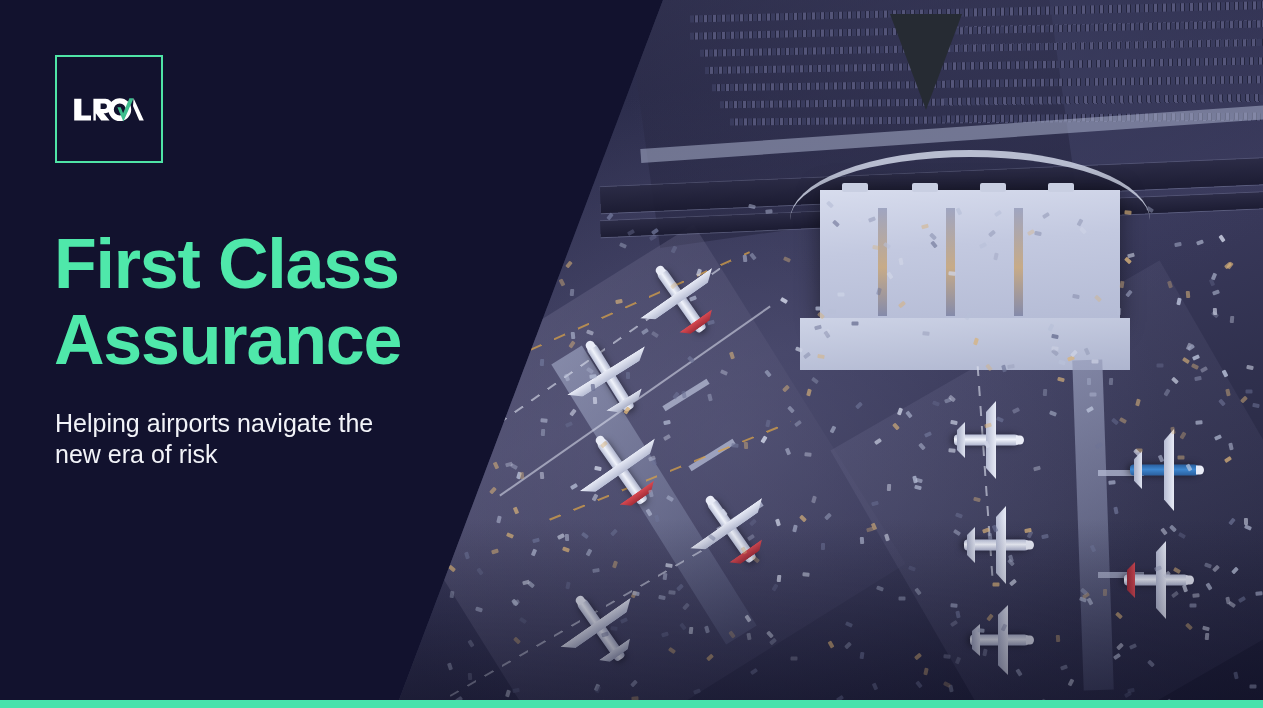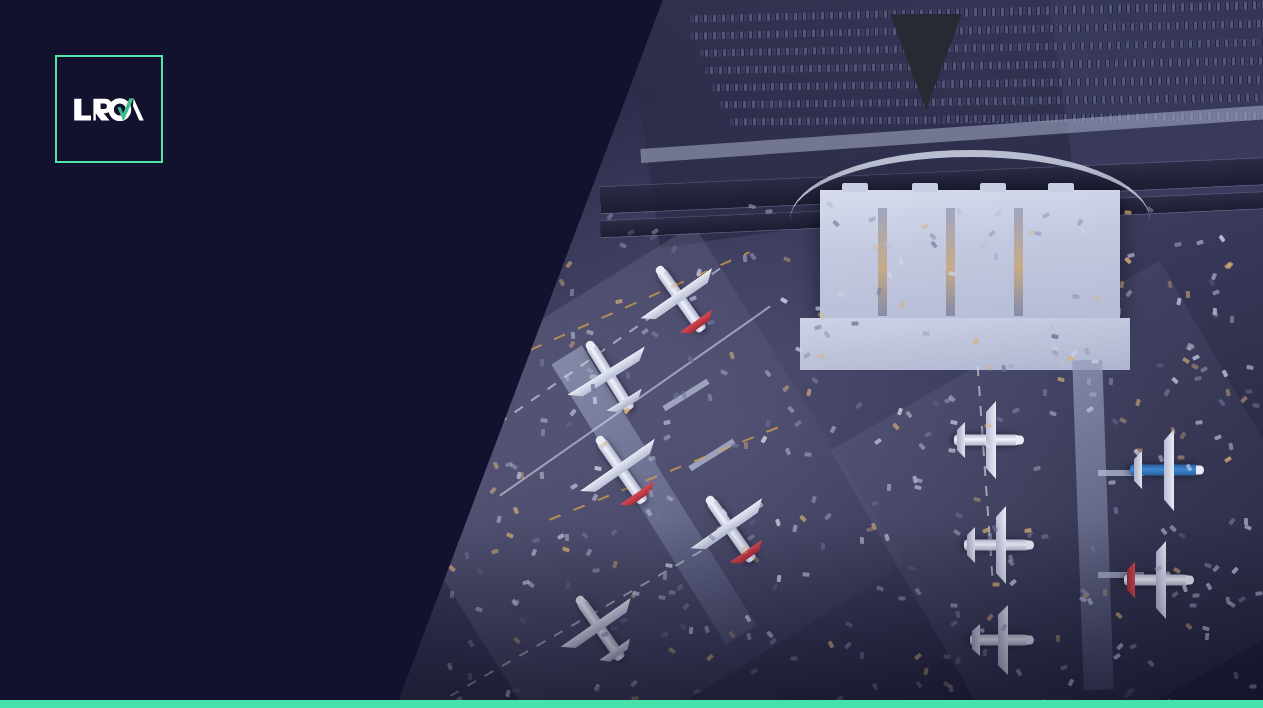--- a/index.html
+++ b/index.html
@@ -720,15 +720,19 @@
 
       <path d="M78 5 a19 19 0 1 0 0 38 a19 19 0 1 0 0 -38 Z
                M78 14 a10 10 0 1 1 0 20 a10 10 0 1 1 0 -20 Z" fill="#ffffff" fill-rule="evenodd"></path>
 
       <path d="M74 20 L84 44 L101 5 L94 5 L83.5 30 L79.5 20 Z" fill="#3FBF8E"></path>
 
       <path d="M101 5 L118 42 H110.5 L100 18 Z" fill="#ffffff"></path>
     </svg>
   </div>
 
+  <div class="headline">First Class
+Assurance</div>
+  <div class="subhead">Helping airports navigate the
+new era of risk</div>
 
   <div class="bottom-bar"></div>
 </div>
 
 </body></html>

